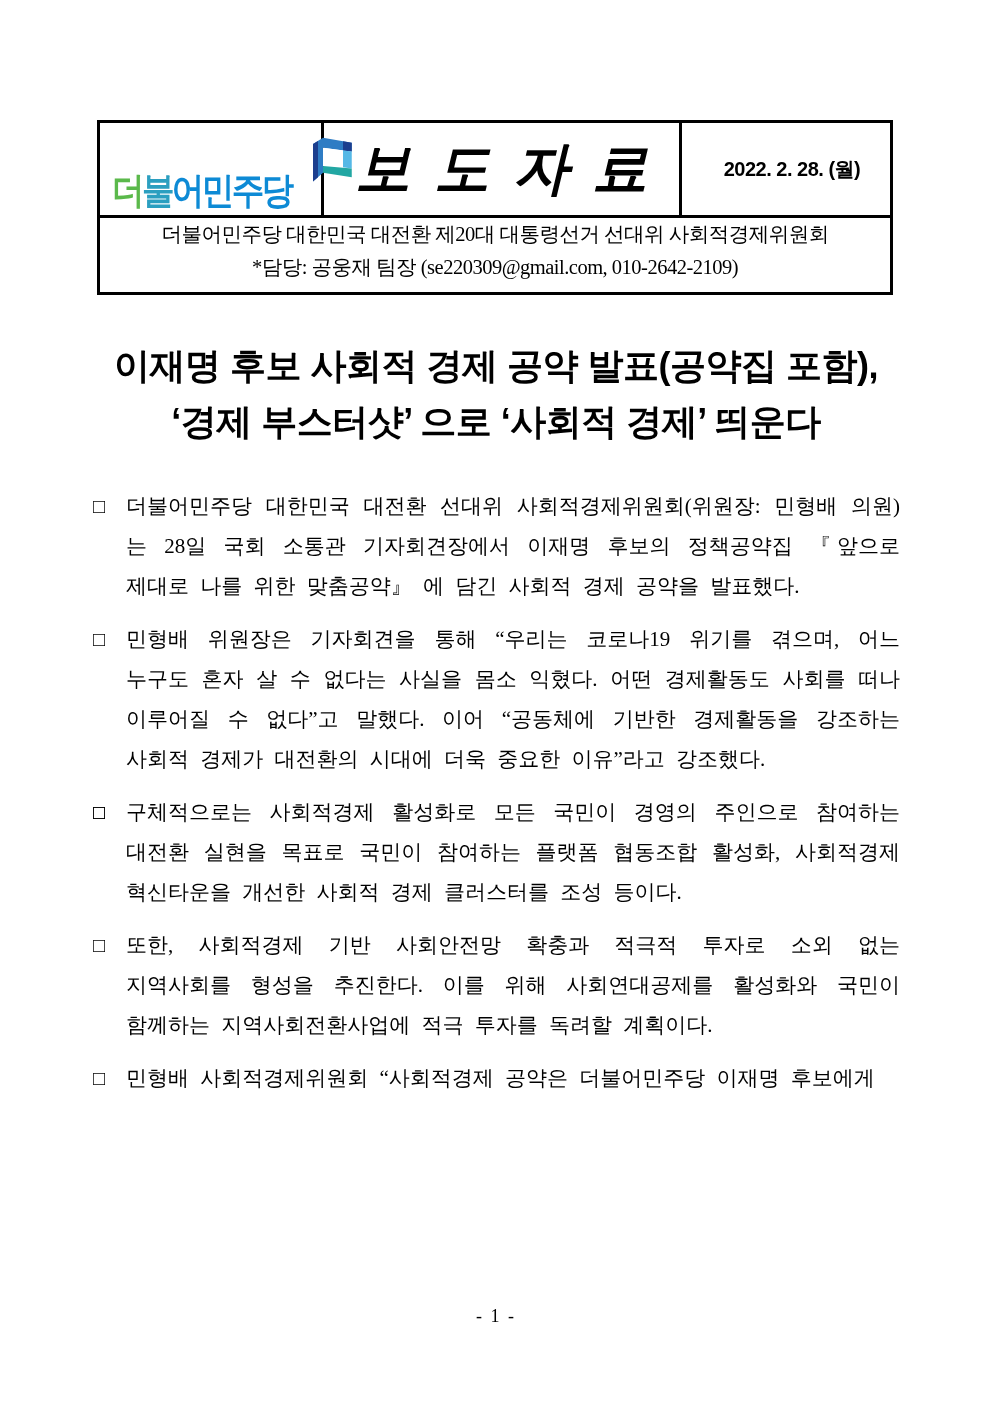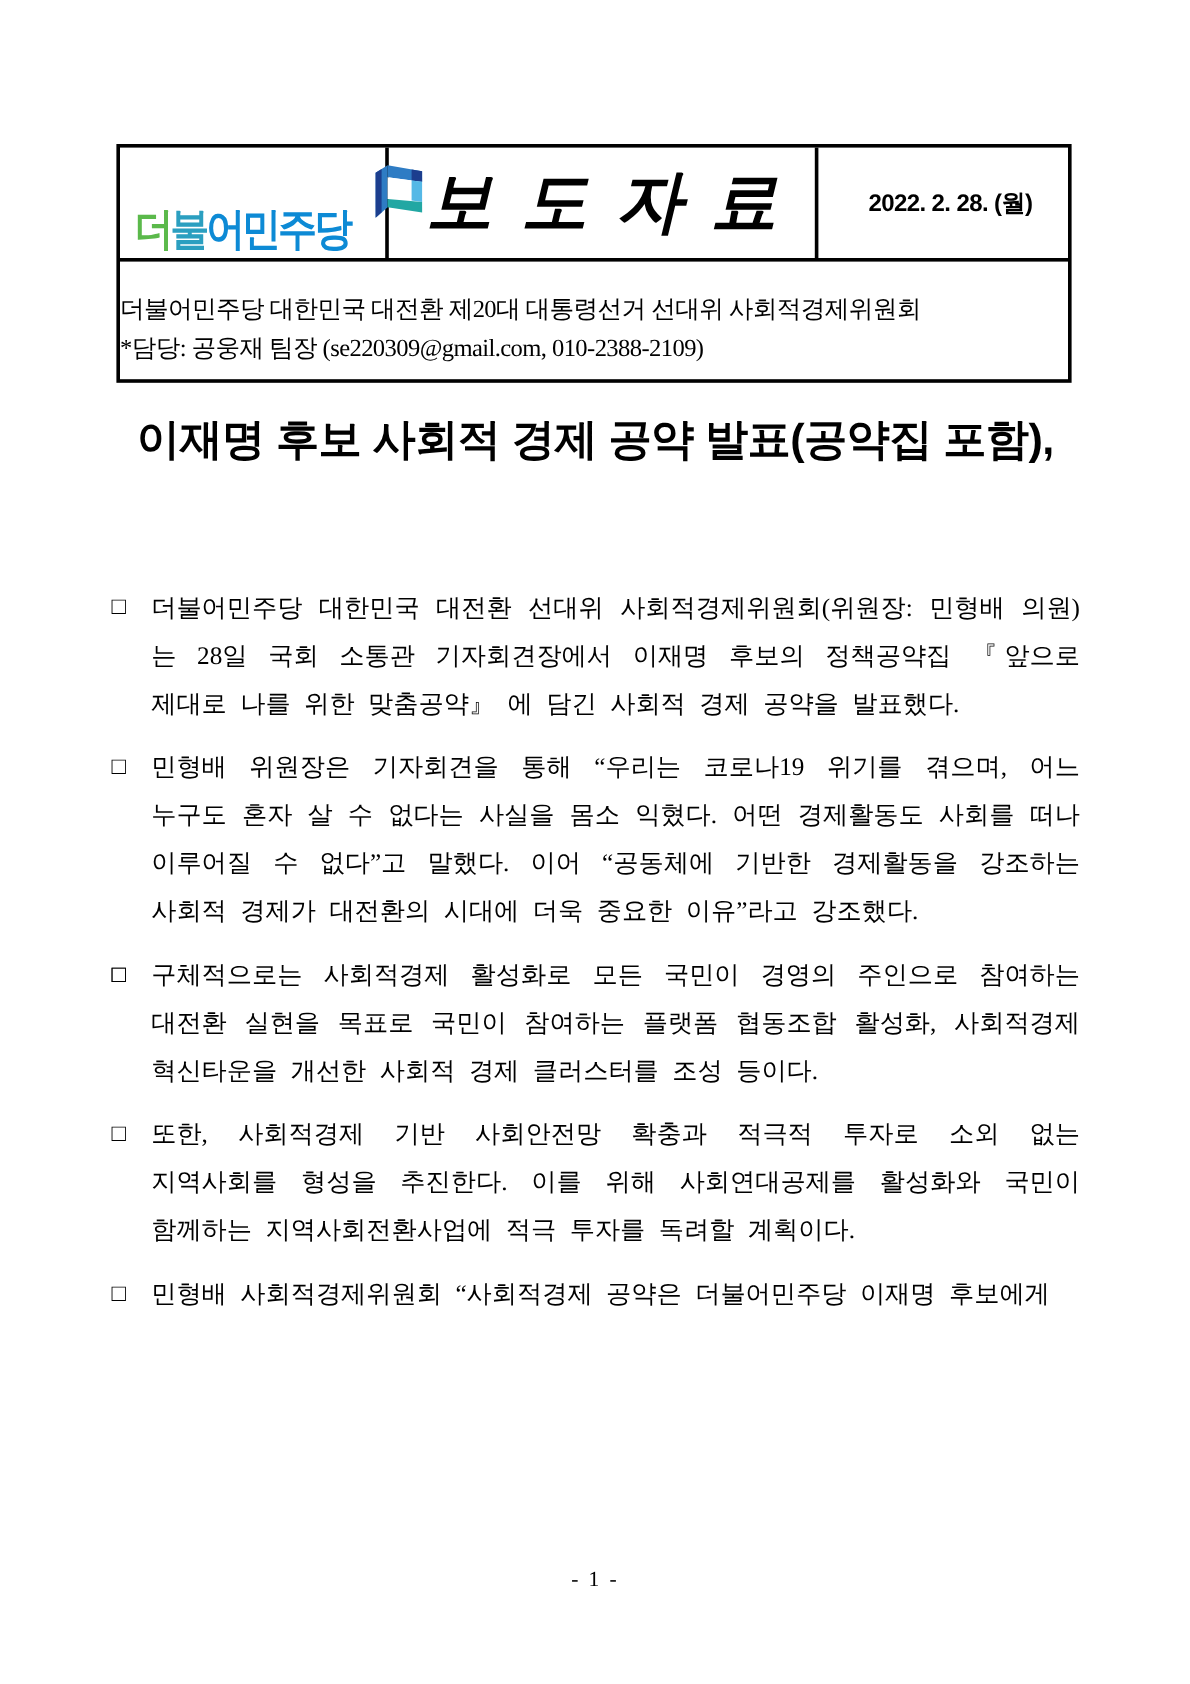--- a/index.html
+++ b/index.html
@@ -56,22 +56,22 @@
     width: 196px;
     display: flex; align-items: center; justify-content: center;
     font-family: "Liberation Sans", "DejaVu Sans", sans-serif;
     font-weight: 700;
     font-size: 20px;
     letter-spacing: -0.5px;
     margin-left: 12px;
   }
   .header-row2 {
     border-top: 3px solid #000;
-    text-align: left;
-    padding: 24px 0 8px;
+    text-align: center;
+    padding: 0 0 8px;
     font-size: 20.5px;
     line-height: 33px;
     letter-spacing: -0.5px;
   }
 
   
   .headline {
     position: absolute;
     left: 0; top: 338px;
     width: 100%;
@@ -147,26 +147,27 @@
         <div class="doctype">보도자료</div>
       </div>
 
       <div class="date-cell">
         <span>2022. 2. 28. (월)</span>
       </div>
     </div>
 
     <div class="header-row2">
       <div>더불어민주당 대한민국 대전환 제20대 대통령선거 선대위 사회적경제위원회</div>
-      <div>*담당: 공웅재 팀장 (se220309@gmail.com, 010-2388-2109)</div>
+      <div>*담당: 공웅재 팀장 (se220309@gmail.com, 010-2642-2109)</div>
     </div>
   </div>
 
   <div class="headline">
     <div>이재명 후보 사회적 경제 공약 발표(공약집 포함),</div>
+    <div>‘경제 부스터샷’ 으로  ‘사회적 경제’  띄운다</div>
   </div>
 
   <div class="body-text">
     <div class="para">
       <span class="para-bullet">□</span>
       <span>더불어민주당 대한민국 대전환 선대위 사회적경제위원회(위원장: 민형배 의원)는 28일 국회 소통관 기자회견장에서 이재명 후보의 정책공약집 『앞으로 제대로 나를 위한 맞춤공약』 에 담긴 사회적 경제 공약을 발표했다.</span>
     </div>
     <div class="para">
       <span class="para-bullet">□</span>
       <span>민형배 위원장은 기자회견을 통해 “우리는 코로나19 위기를 겪으며, 어느 누구도 혼자 살 수 없다는 사실을 몸소 익혔다. 어떤 경제활동도 사회를 떠나 이루어질 수 없다”고 말했다. 이어 “공동체에 기반한 경제활동을 강조하는 사회적 경제가 대전환의 시대에 더욱 중요한 이유”라고 강조했다.</span>

